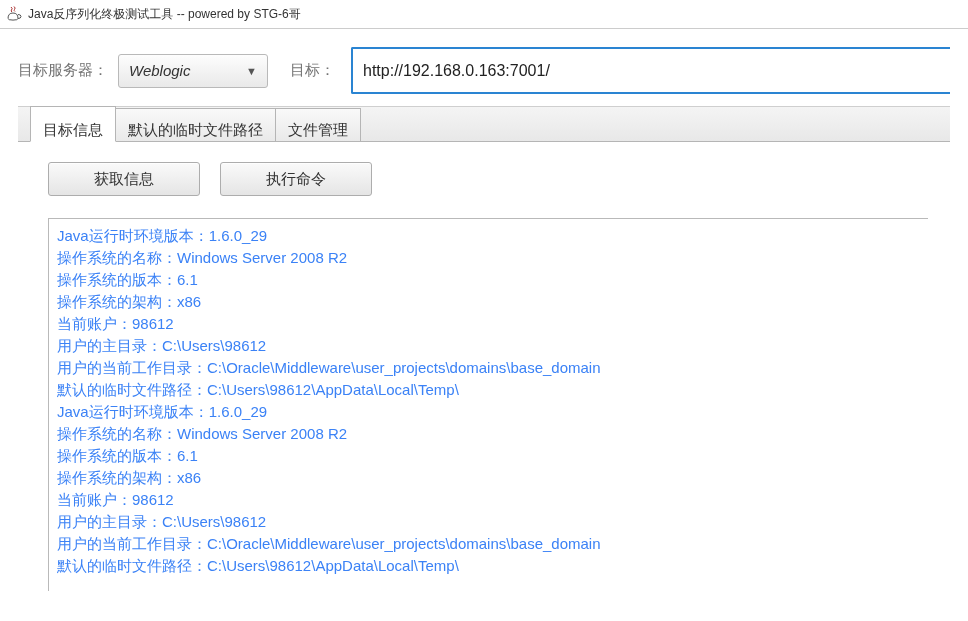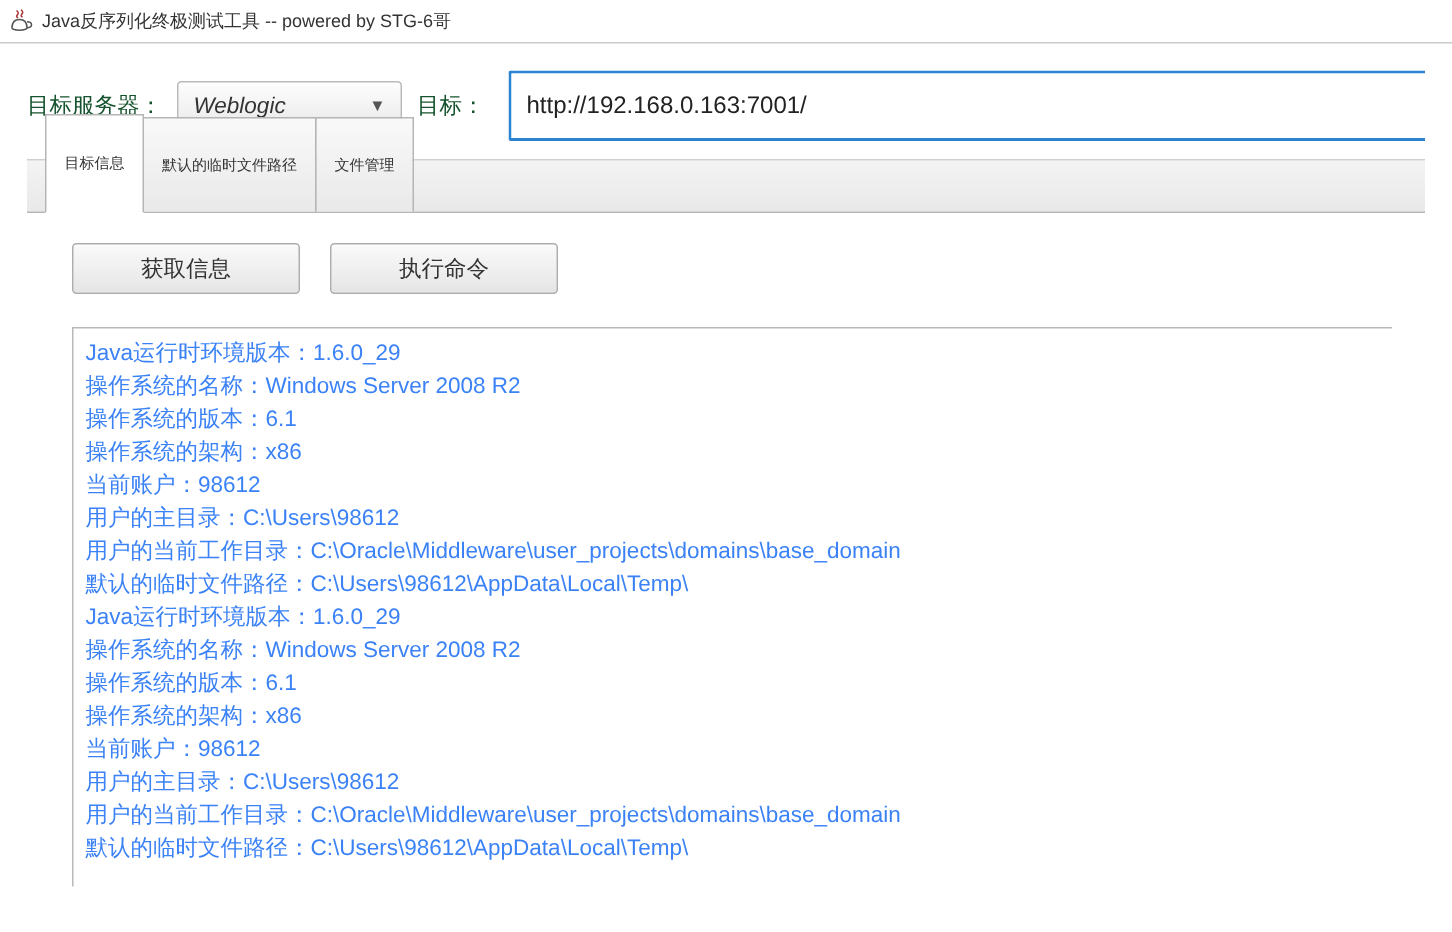--- a/index.html
+++ b/index.html
@@ -32,21 +32,21 @@
     align-items: center;
     justify-content: center;
   }
   .top-row {
     display: flex;
     align-items: center;
     padding: 18px 18px 12px 18px;
     gap: 10px;
   }
   .label {
-    color: #14532d;
+    color: #737373;
     font-size: 15px;
     white-space: nowrap;
   }
   .combo {
     position: relative;
     display: flex;
     align-items: center;
     min-width: 150px;
     height: 30px;
     border: 1px solid #b9b9b9;
@@ -88,23 +88,23 @@
     border-bottom: 1px solid #b5b5b5;
     height: 34px;
     position: relative;
     background: linear-gradient(#f4f4f4, #e8e8e8);
     border-top: 1px solid #cfcfcf;
     padding-left: 12px;
   }
   .tab {
     height: 30px;
     display: flex;
-    align-items: center;
-    padding: 16px 12px;
-    font-size: 10px;
+    align-items: flex-end;
+    padding: 1px 12px;
+    font-size: 15px;
     color: #333;
     border: 1px solid #b5b5b5;
     border-bottom: none;
     background: linear-gradient(#f9f9f9, #e9e9e9);
     margin-right: -1px;
     margin-top: 4px;
     cursor: default;
     position: relative;
   }
   .tab.active {
@@ -169,21 +169,21 @@
     </span>
     <span>Java反序列化终极测试工具  -- powered by STG-6哥</span>
   </div>
 
   <div class="top-row">
     <span class="label">目标服务器：</span>
     <div class="combo">
       <span class="val">Weblogic</span>
       <span class="arrow">▼</span>
     </div>
-    <span class="label" style="margin-left:0;">目标：</span>
+    <span class="label" style="margin-left:12px;">目标：</span>
     <input class="url-input" type="text" value="http://192.168.0.163:7001/" style="">
   </div>
 
   <div class="tabs-wrapper">
     <div class="tabs" id="tabs-bar">
         <div class="tab active">
           <span>目标信息</span>
         </div>
         <div class="tab">
           <span>默认的临时文件路径</span>

